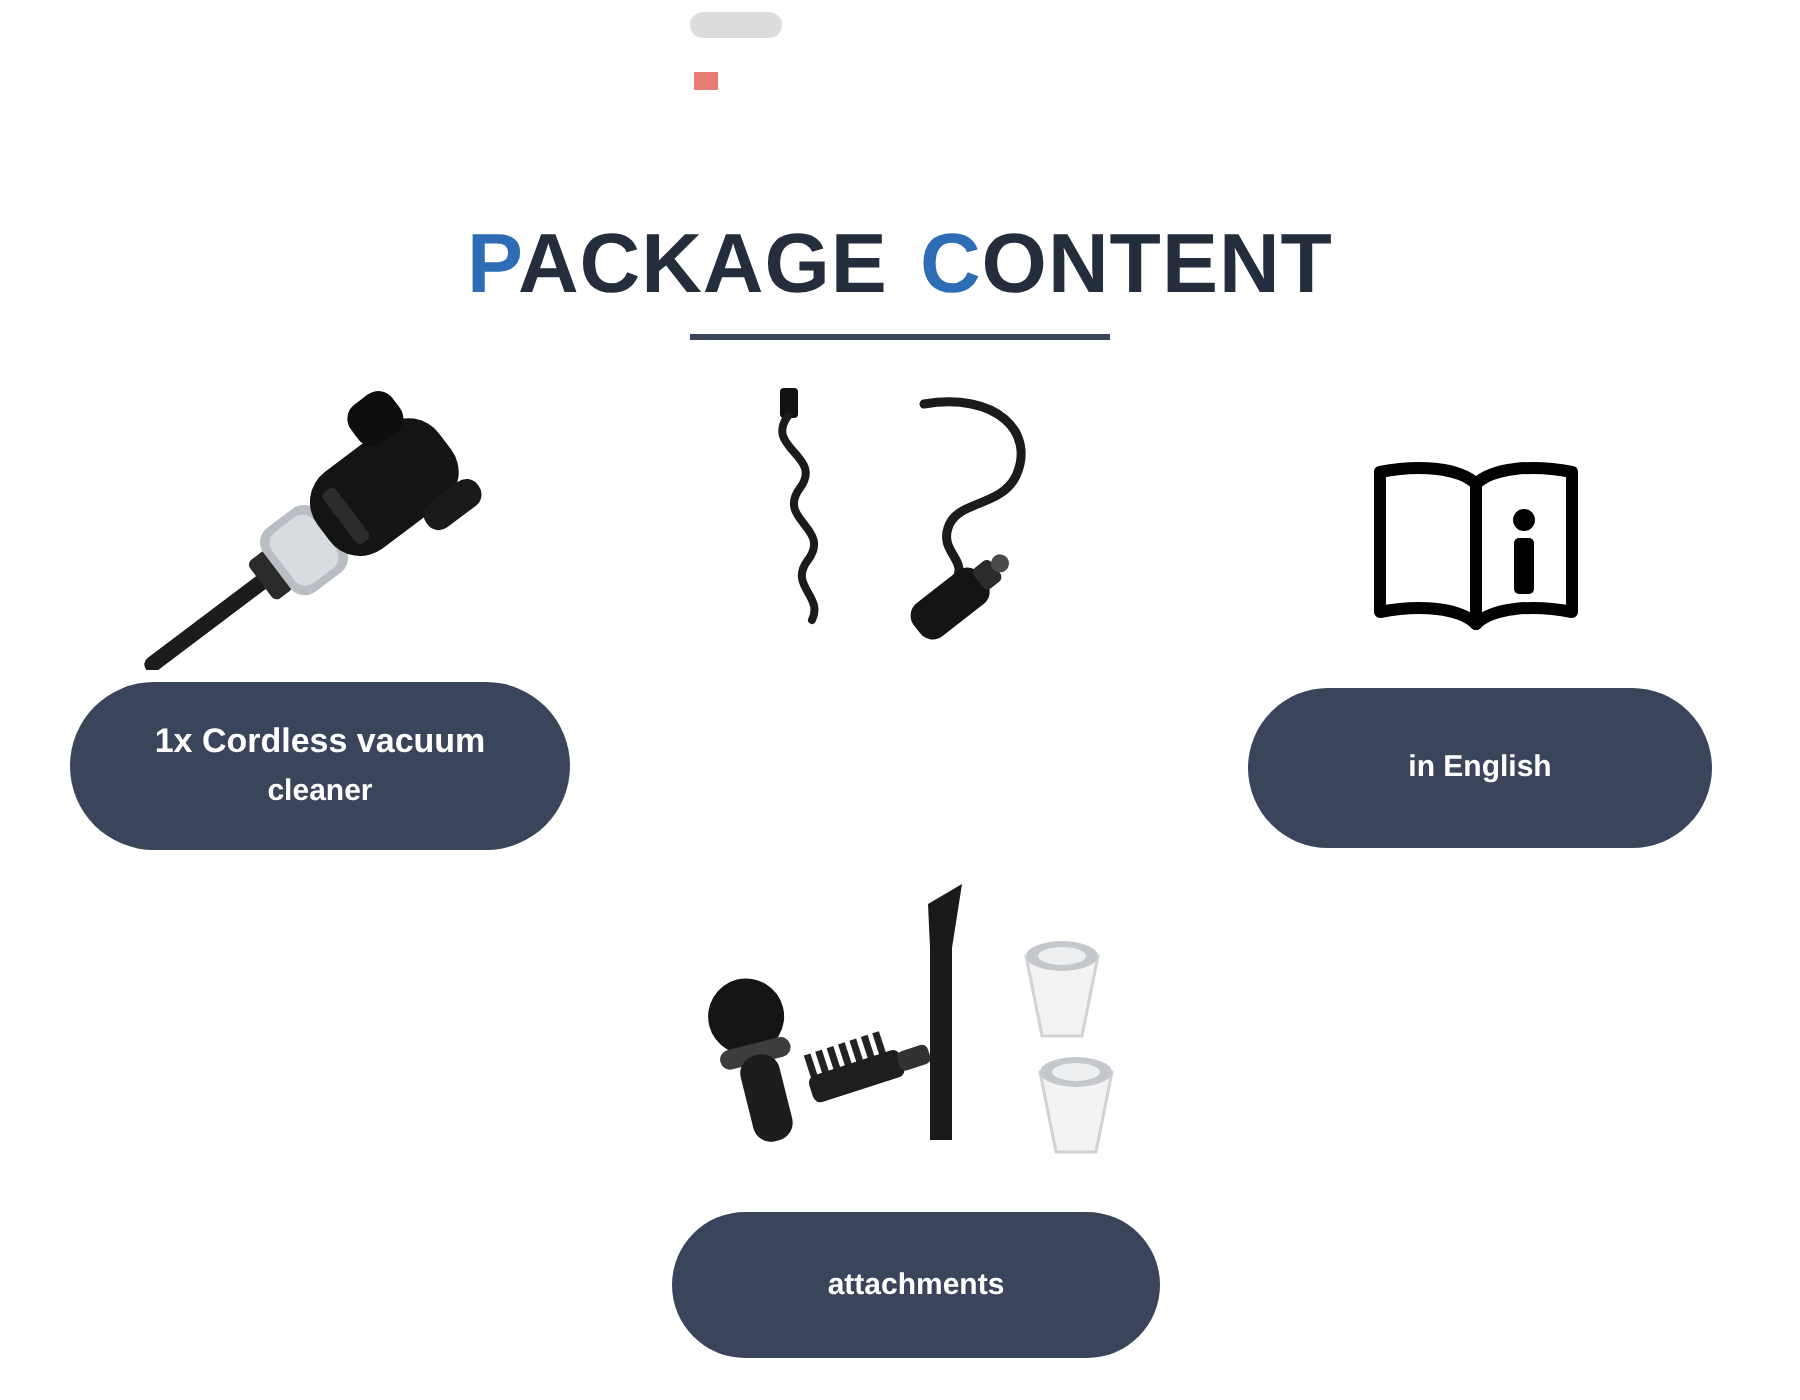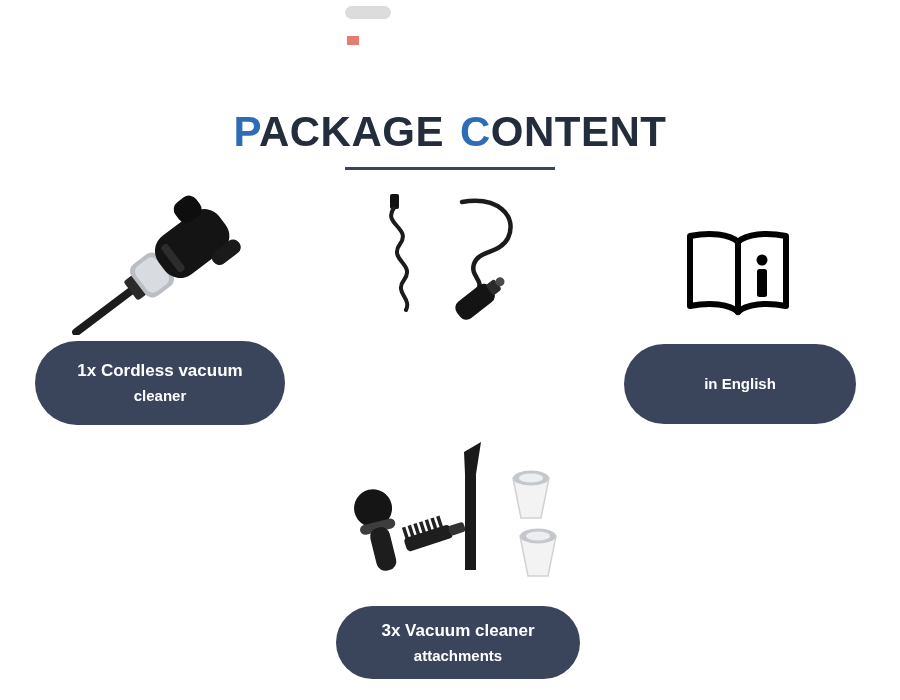--- a/index.html
+++ b/index.html
@@ -142,17 +142,16 @@
     <span class="l1">1x Cordless vacuum</span>
     <span class="l2">cleaner</span>
   </div>
 
 
   <div class="pill" id="pill-manual">
     <span class="l2">in English</span>
   </div>
 
   <div class="pill" id="pill-attachments">
-    <span class="l1">3x Vacuum cleaner</span>
     <span class="l2">attachments</span>
   </div>
 
 </div>
 
 </body></html>

